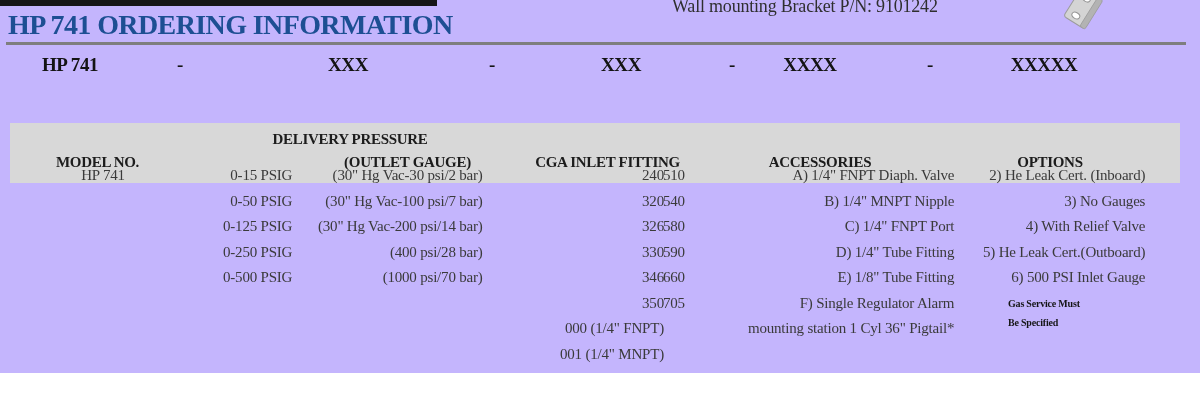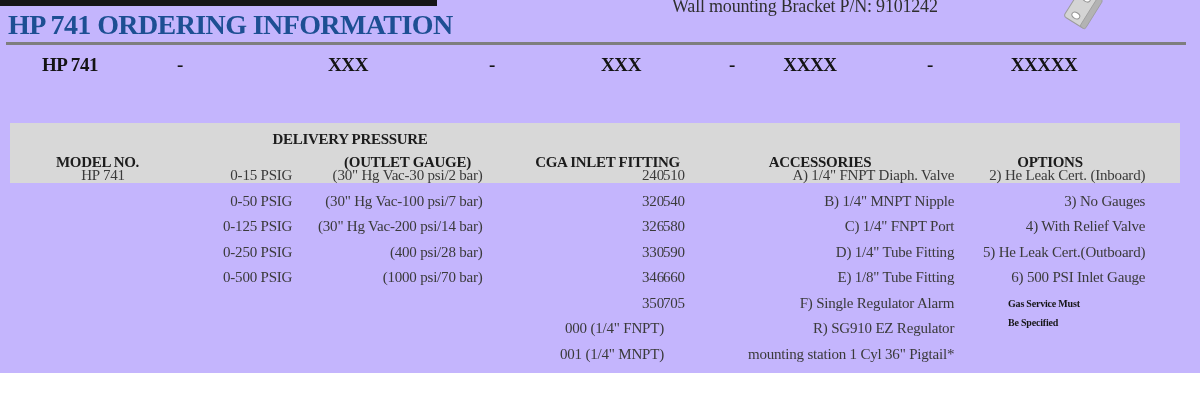--- a/index.html
+++ b/index.html
@@ -147,21 +147,20 @@
     <div>705</div>
   </div>
 
   <div class="stack acc-col">
     <div>A) 1/4" FNPT Diaph. Valve</div>
     <div>B) 1/4" MNPT Nipple</div>
     <div>C) 1/4" FNPT Port</div>
     <div>D) 1/4" Tube Fitting</div>
     <div>E) 1/8" Tube Fitting</div>
     <div>F) Single Regulator Alarm</div>
-    <div>R) SG910 EZ Regulator</div>
     <div class="indent">mounting station 1 Cyl 36" Pigtail*</div>
   </div>
 
   <div class="stack opt-col">
     <div>2) He Leak Cert. (Inboard)</div>
     <div>3) No Gauges</div>
     <div>4) With Relief Valve</div>
     <div>5) He Leak Cert.(Outboard)</div>
     <div>6) 500 PSI Inlet Gauge</div>
   </div>

